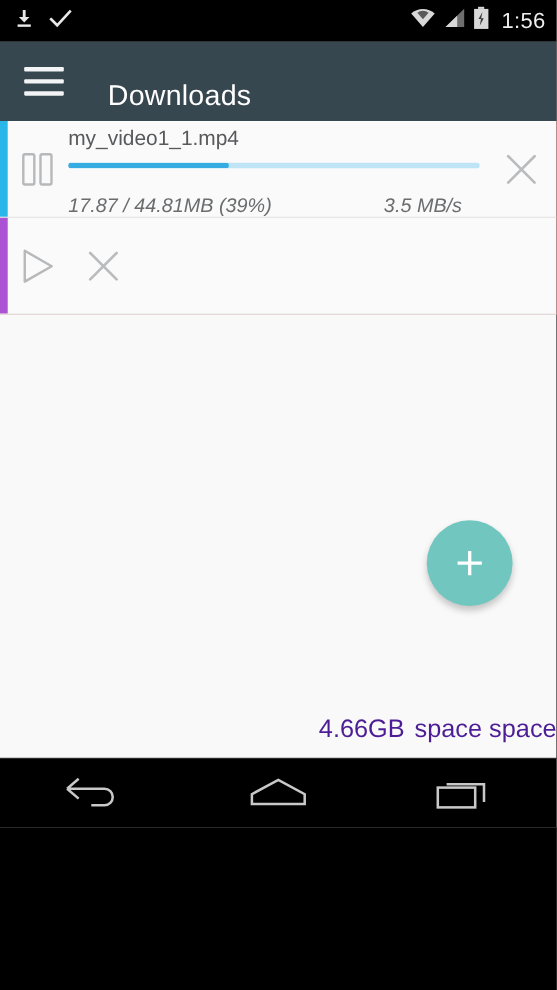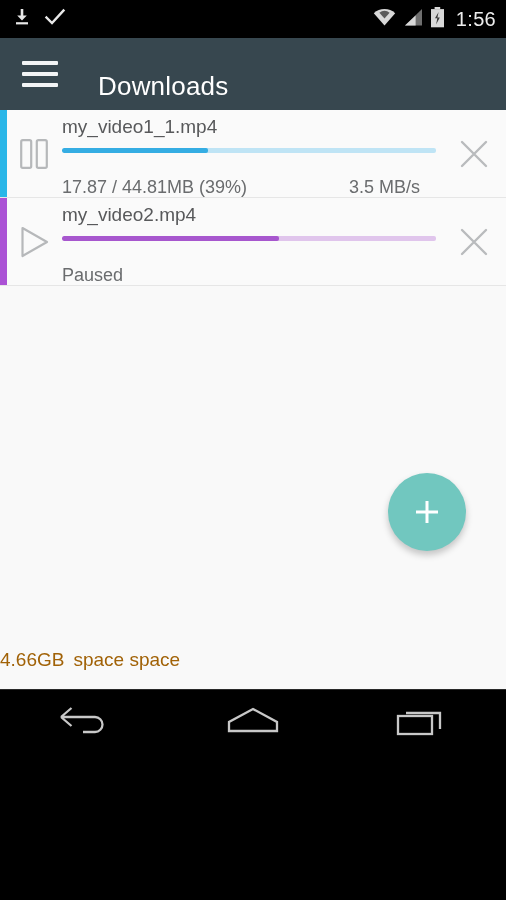--- a/index.html
+++ b/index.html
@@ -89,43 +89,43 @@
   .pbar {
     position:relative; height:5px; border-radius:2px;
     width:100%; overflow:hidden;
   }
   .pbar .fill {
     position:absolute; left:0; top:0; bottom:0; border-radius:2px;
   }
   .meta {
     margin-top:25px;
     display:flex; align-items:baseline;
-    color:#6A6C6E; font-size:18px; line-height:1;
+    color:#6A6C6E; font-size:18px; line-height:1;font-style:italic;
   }
   .meta .right { margin-left:auto; padding-right:16px; }
   .cancel {
     width:64px; display:flex; align-items:center; justify-content:center;
     cursor:pointer;
   }
 
   
   .spacer { flex:1 1 auto; position:relative; }
   .fab {
     position:absolute;
     right:40px; bottom:94px;
     width:78px; height:78px; border-radius:50%;
     background:#71C7BF;
     box-shadow:0 4px 7px rgba(0,0,0,.22);
     display:flex; align-items:center; justify-content:center;
     cursor:pointer;
   }
   .footer {
     flex:0 0 44px;
-    display:flex; align-items:flex-start; justify-content:flex-start;
-    color:#a16207; font-size:19px;
+    display:flex; align-items:flex-start; justify-content:flex-end;
+    color:#4c1d95; font-size:23px;
     padding-top:4px;
   }
   .footer .gap { display:inline-block; width:9px; }
 
   
   .navbar {
     flex:0 0 62px;
     background:#000000;
     display:flex; align-items:center; justify-content:space-around;
     border-top:1px solid #2A2A2A;
@@ -216,30 +216,20 @@
       </div>
     </div>
 
     <div class="dl-item">
       <div class="accent" id="acc1" style="background: rgb(171, 82, 213);"></div>
       <div class="ctrl">
         <svg width="34" height="34" viewBox="0 0 34 34">
           <path d="M5.5 3 L30 17 L5.5 31 Z" fill="none" stroke="#B6B8BA" stroke-width="2.2" stroke-linejoin="round"></path>
         </svg>
       </div>
-      <div class="body-col">
-        <div class="fname">my_video2.mp4</div>
-        <div class="pbar" id="trk1" style="background: rgb(224, 197, 236);">
-          <div class="fill" id="fil1" style="background: rgb(167, 87, 206); width: 58%;"></div>
-        </div>
-        <div class="meta">
-          <span>Paused</span>
-          <span class="right"></span>
-        </div>
-      </div>
       <div class="cancel">
         <svg width="34" height="34" viewBox="0 0 34 34">
           <path d="M5 5 L29 29 M29 5 L5 29" stroke="#B9BBBD" stroke-width="2.4" fill="none" stroke-linecap="round"></path>
         </svg>
       </div>
     </div>
 
   </div>
 
   <div class="spacer">

